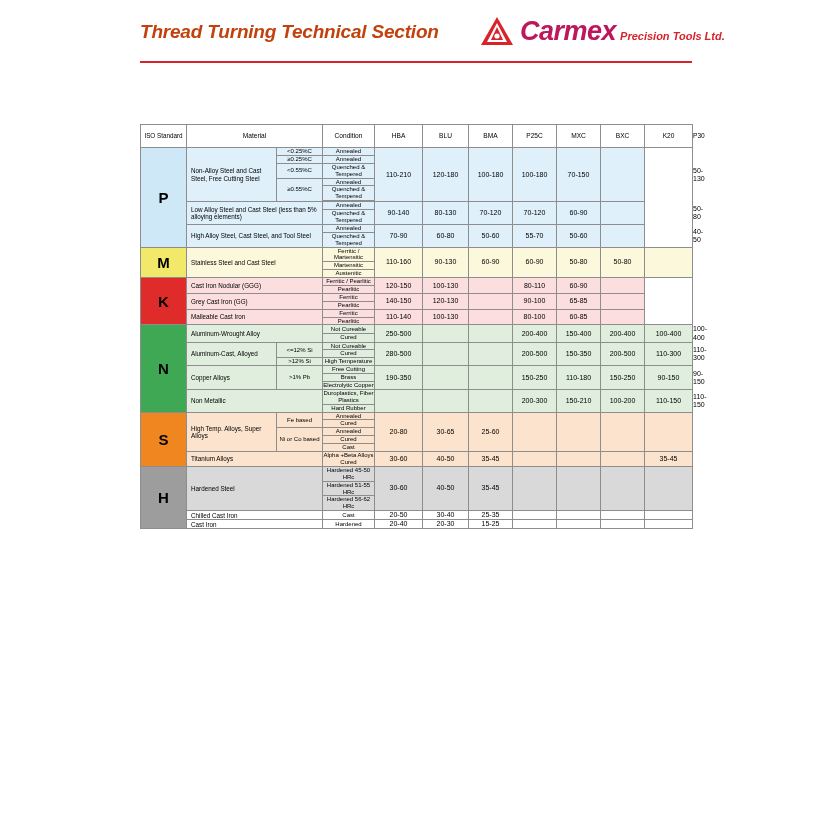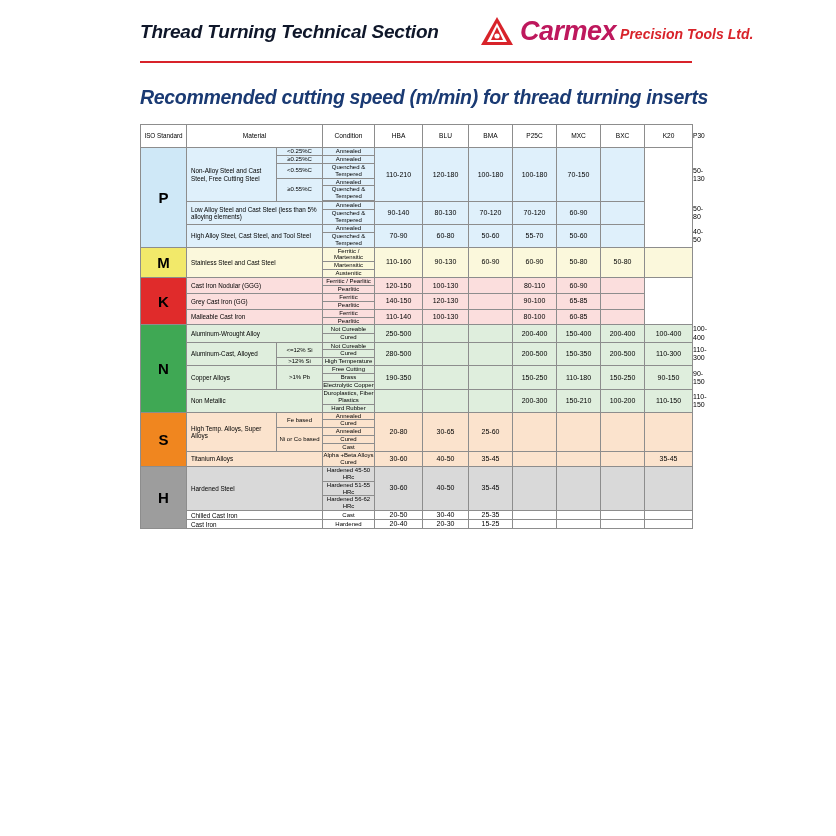--- a/index.html
+++ b/index.html
@@ -12,33 +12,33 @@
   }
   .page{position:relative;width:836px;height:836px;}
 
   
   .header{
     position:absolute;left:0;top:0;width:836px;height:62px;
   }
   .header-title{
     position:absolute;left:140px;top:21px;
     font-size:19px;font-weight:bold;font-style:italic;
-    color:#0f172a;letter-spacing:-0.2px;
+    color:#c2410c;letter-spacing:-0.2px;
   }
   .brand{
     position:absolute;left:480px;top:16px;
     display:flex;align-items:center;
   }
   .brand-mark{width:34px;height:30px;margin-right:6px;}
   .brand-name{
     font-size:27px;font-weight:bold;font-style:italic;color:#be185d;
     letter-spacing:-0.5px;line-height:1;
   }
   .brand-sub{
-    font-size:14px;font-style:italic;font-weight:bold;color:#d8232a;
+    font-size:11px;font-style:italic;font-weight:bold;color:#d8232a;
     margin-left:4px;align-self:flex-end;padding-bottom:4px;
   }
   .header-rule{
     position:absolute;left:140px;top:61px;width:552px;height:2px;background:#d8232a;
   }
 
   
   .main-title{
     position:absolute;left:140px;top:86px;
     font-size:19.5px;font-weight:bold;font-style:italic;color:#1a3a73;
@@ -94,21 +94,20 @@
         <polygon points="17,7 27,26 7,26" fill="#ffffff"></polygon>
         <polygon points="17,11 23,24 11,24" fill="#d8232a"></polygon>
         <circle cx="17" cy="20" r="2.6" fill="#ffffff"></circle>
       </svg>
       <div class="brand-name">Carmex</div>
       <div class="brand-sub">Precision Tools Ltd.</div>
     </div>
     <div class="header-rule"></div>
   </div>
 
-  <div class="main-title">Recommended cutting speed (m/min) for thread turning inserts</div>
 
   <div class="tbl-wrap">
   <table>
     <colgroup>
       <col style="width:46px">
           <col style="width:90px">
           <col style="width:46px">
           <col style="width:52px">
       <col style="width:48px">
           <col style="width:46px">

